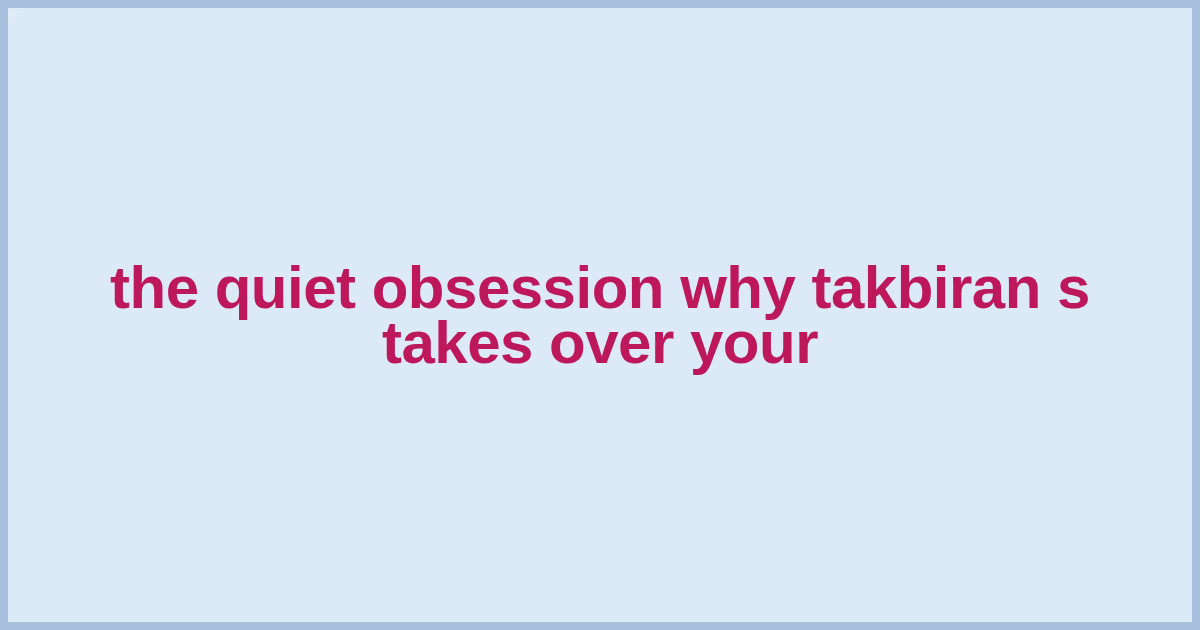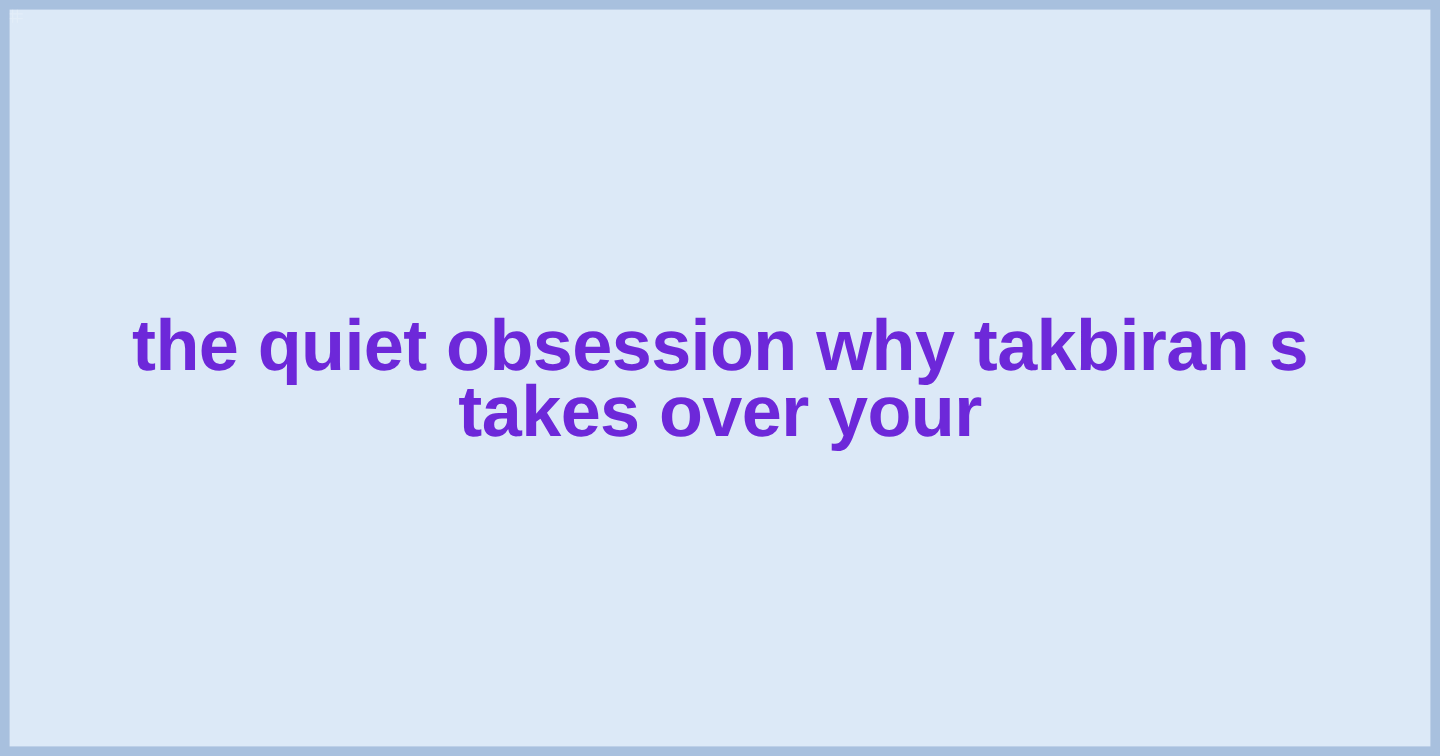--- a/index.html
+++ b/index.html
@@ -73,16 +73,16 @@
 <div class="card" style="background: rgb(220, 233, 247); border-color: rgb(168, 192, 222);">
 
   <div class="corner-artifact">
     <i class="v1"></i>
       <i class="v2"></i>
       <i class="h1"></i>
       <i class="h2"></i>
   </div>
 
   <div class="headline-block">
-    <h1 class="headline" style="color: #6d28d9;">the quiet obsession why takbiran s takes over your</h1>
+    <h1 class="headline" style="color: #be185d;">the quiet obsession why takbiran s takes over your</h1>
   </div>
 
 </div>
 
 </body></html>

